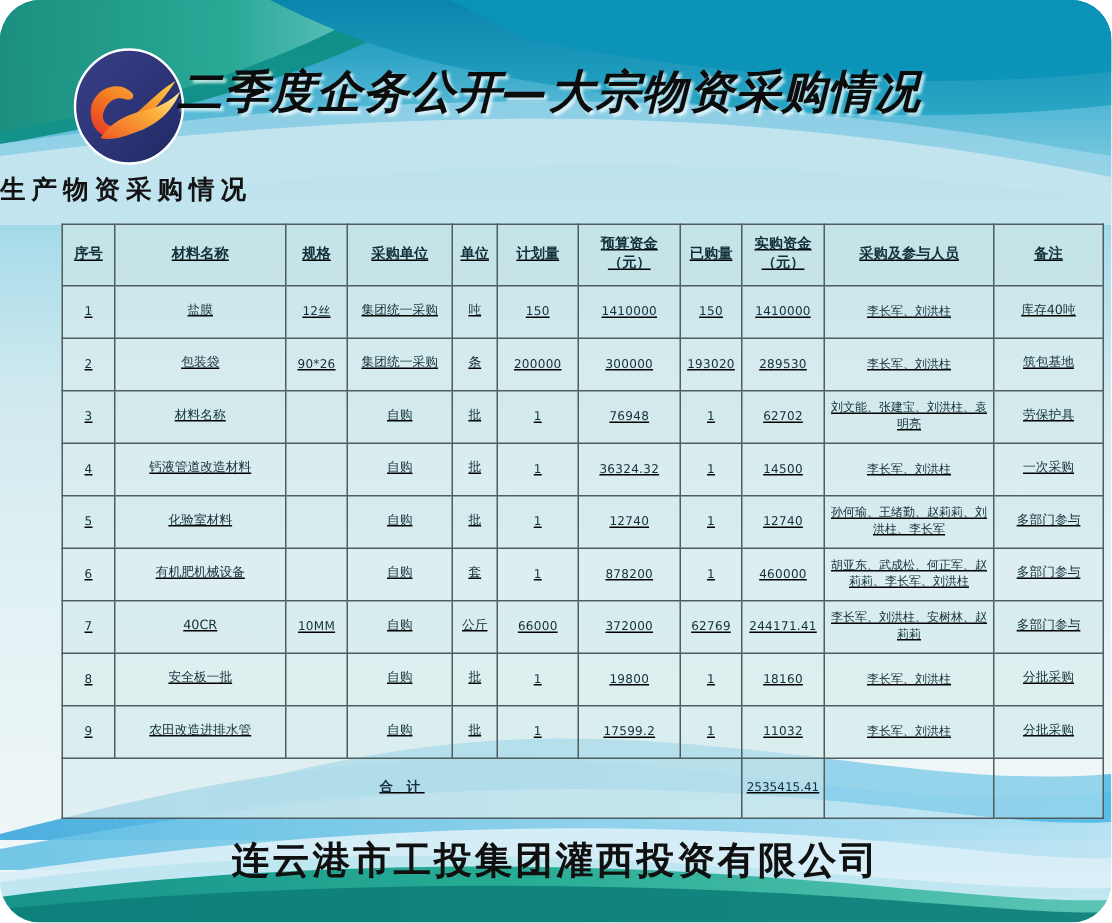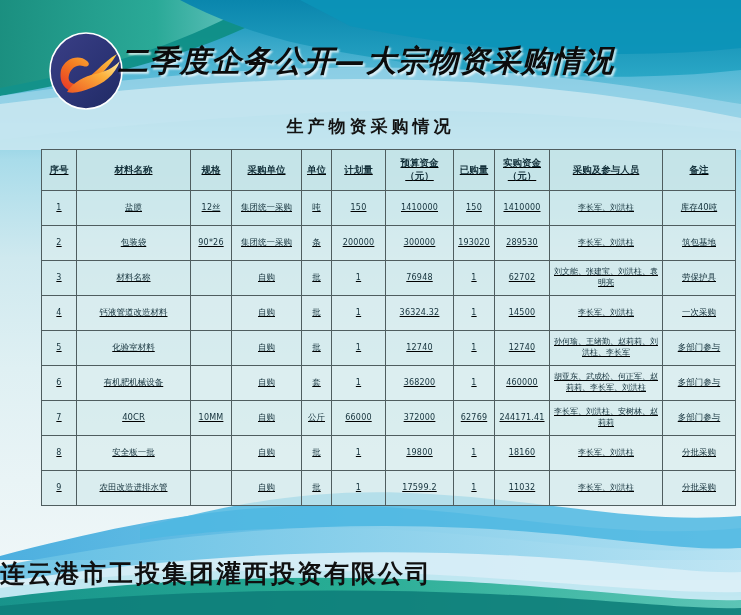--- a/index.html
+++ b/index.html
@@ -6,20 +6,21 @@
   html, body {
     width: 741px; height: 615px;
     font-family: "Liberation Sans", "DejaVu Sans", sans-serif;
     overflow: hidden;
   }
   #poster {
     position: relative;
     width: 741px; height: 615px;
     background: linear-gradient(180deg,#0b8fb5 0%, #56b9d6 12%, #a9dcea 26%, #cfe9ef 42%, #dff0f3 60%, #e9f4f6 78%, #f2f8f9 100%);
     overflow: hidden;
+    border-radius: 27px;
   }
 
   
   .bg-svg { position:absolute; left:0; top:0; width:741px; height:615px; }
 
   
   .header-zone {
     position: absolute; left: 0; top: 0; width: 741px; height: 112px;
   }
   .logo {
@@ -32,21 +33,21 @@
     font-family: "DejaVu Sans", "Liberation Sans", sans-serif;
     font-size: 30px; font-weight: bold;
     font-style: italic;
     letter-spacing: 1px;
     color: #0c0c0c;
     text-shadow: 2px 2px 2px rgba(255,255,255,.75);
     white-space: nowrap;
   }
   .sub-title {
     position: absolute; left: 0; top: 115px; width: 741px;
-    text-align: center;
+    text-align: left;
     font-family: "DejaVu Sans", "Liberation Sans", sans-serif;
     font-size: 17px; font-weight: bold; letter-spacing: 4px;
     color: #131313;
   }
 
   
   .table-wrap {
     position: absolute; left: 41px; top: 149px;
     width: 668px;
   }
@@ -87,20 +88,21 @@
     font-size: 9px;
   }
   table.proc tr.total td.tot-val {
     letter-spacing: 0; font-weight: normal; font-size: 8px;
   }
   table.proc tr.total td.blank { background: rgba(244,249,250,0.35); }
 
   
   .footer {
     position: absolute; left: 0; top: 557px; width: 741px;
+    text-align: center;
     font-family: "DejaVu Sans", "Liberation Sans", sans-serif;
     font-size: 25px; font-weight: bold; letter-spacing: 2px;
     color: #101010;
   }
 </style>
 </head>
 <body>
 
 <div id="poster">
 
@@ -278,21 +280,21 @@
             <td class="people">孙何瑜、王绪勤、赵莉莉、刘洪柱、李长军</td>
             <td>多部门参与</td>
           </tr>
           <tr>
             <td class="num">6</td>
             <td>有机肥机械设备</td>
             <td class="num"></td>
             <td>自购</td>
             <td>套</td>
             <td class="num">1</td>
-            <td class="num">368200</td>
+            <td class="num">878200</td>
             <td class="num">1</td>
             <td class="num">460000</td>
             <td class="people">胡亚东、武成松、何正军、赵莉莉、李长军、刘洪柱</td>
             <td>多部门参与</td>
           </tr>
           <tr>
             <td class="num">7</td>
             <td>40CR</td>
             <td class="num">10MM</td>
             <td>自购</td>
@@ -323,18 +325,24 @@
             <td class="num"></td>
             <td>自购</td>
             <td>批</td>
             <td class="num">1</td>
             <td class="num">17599.2</td>
             <td class="num">1</td>
             <td class="num">11032</td>
             <td class="people">李长军、刘洪柱</td>
             <td>分批采购</td>
           </tr>
+          <tr class="total">
+            <td colspan="8">合 计</td>
+            <td class="tot-val">2535415.41</td>
+            <td class="blank"></td>
+            <td class="blank"></td>
+          </tr>
         </tbody>
     </table>
   </div>
 
   <div class="footer">连云港市工投集团灌西投资有限公司</div>
 </div>
 
 </body></html>

